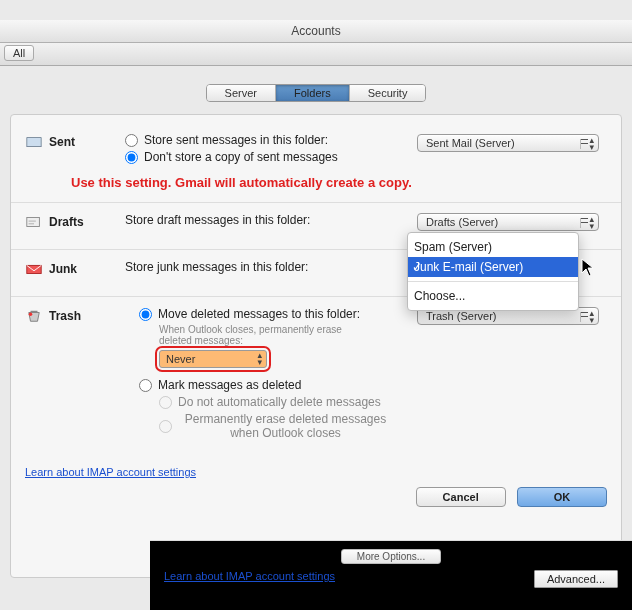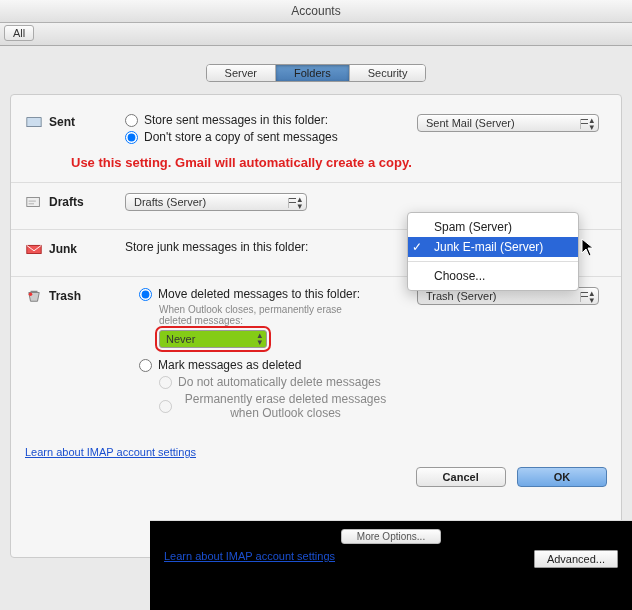--- a/index.html
+++ b/index.html
@@ -18,20 +18,21 @@
     width: 632px;
     height: 610px;
   }
   .titlebar {
     text-align: center;
     font-size: 12px;
     padding: 4px 0;
     background: linear-gradient(#f7f7f7, #e0e0e0);
     border-bottom: 1px solid #b0b0b0;
     color: #444;
+    margin-top: 20px;
   }
   .toolbar {
     height: 18px;
     background: linear-gradient(#f2f2f2, #ddd);
     border-bottom: 1px solid #aaa;
     padding: 2px 4px;
   }
   .tb-btn {
     display: inline-block;
     padding: 1px 8px;
@@ -135,21 +136,21 @@
     -webkit-mask: none;
     border-left:1px solid #bbb;
     padding-left:4px;
   }
   .popup .arrows {
     position:absolute; right:4px; top:2px; font-size:9px; line-height:7px; color:#444;
   }
   .selectbox {
     border: 1px solid #9a9a9a;
     border-radius: 3px;
-    background: #84cc16;
+    background: #fdba74;
     font-size: 11px;
     padding: 2px 20px 2px 6px;
     width: 80px;
     position: relative;
     display: inline-block;
     color: #333;
   }
   .selectbox .arrows { position:absolute; right:4px; top:1px; font-size:9px; line-height:7px; color:#444; }
   .red-note {
     color: #e02020;
@@ -196,21 +197,21 @@
     position: absolute;
     background: #fff;
     border: 1px solid #bcbcbc;
     border-radius: 4px;
     box-shadow: 0 4px 14px rgba(0,0,0,.25);
     padding: 4px 0;
     min-width: 170px;
     z-index: 50;
   }
   .menu > div {
-    padding: 3px 26px;
+    padding: 3px 6px;
     font-size: 12px;
     position: relative;
   }
   .menu > div.sel {
     background: #2a67d8;
     color: #fff;
   }
   .menu .chk { position:absolute; left:4px; }
   .menu hr { border:none; border-top:1px solid #ddd; margin:4px 0; }
   .cursor {
@@ -293,20 +294,21 @@
     <hr class="divider">
 
     <div class="row">
       <div class="sec-label">
         <svg class="icon" viewBox="0 0 20 14">
             <rect x="2" y="2" width="14" height="10" fill="#eee" stroke="#888"></rect>
             <path d="M4 6 L12 6 M4 9 L10 9" stroke="#aaa"></path>
           </svg>
         <span>Drafts</span>
       </div>
+      <div>Store draft messages in this folder:</div>
       <div>
         <div class="popup">
           <span>Drafts (Server)</span>
           <span class="arrows">▴<br>▾</span>
         </div>
       </div>
     </div>
 
     <hr class="divider">
 

